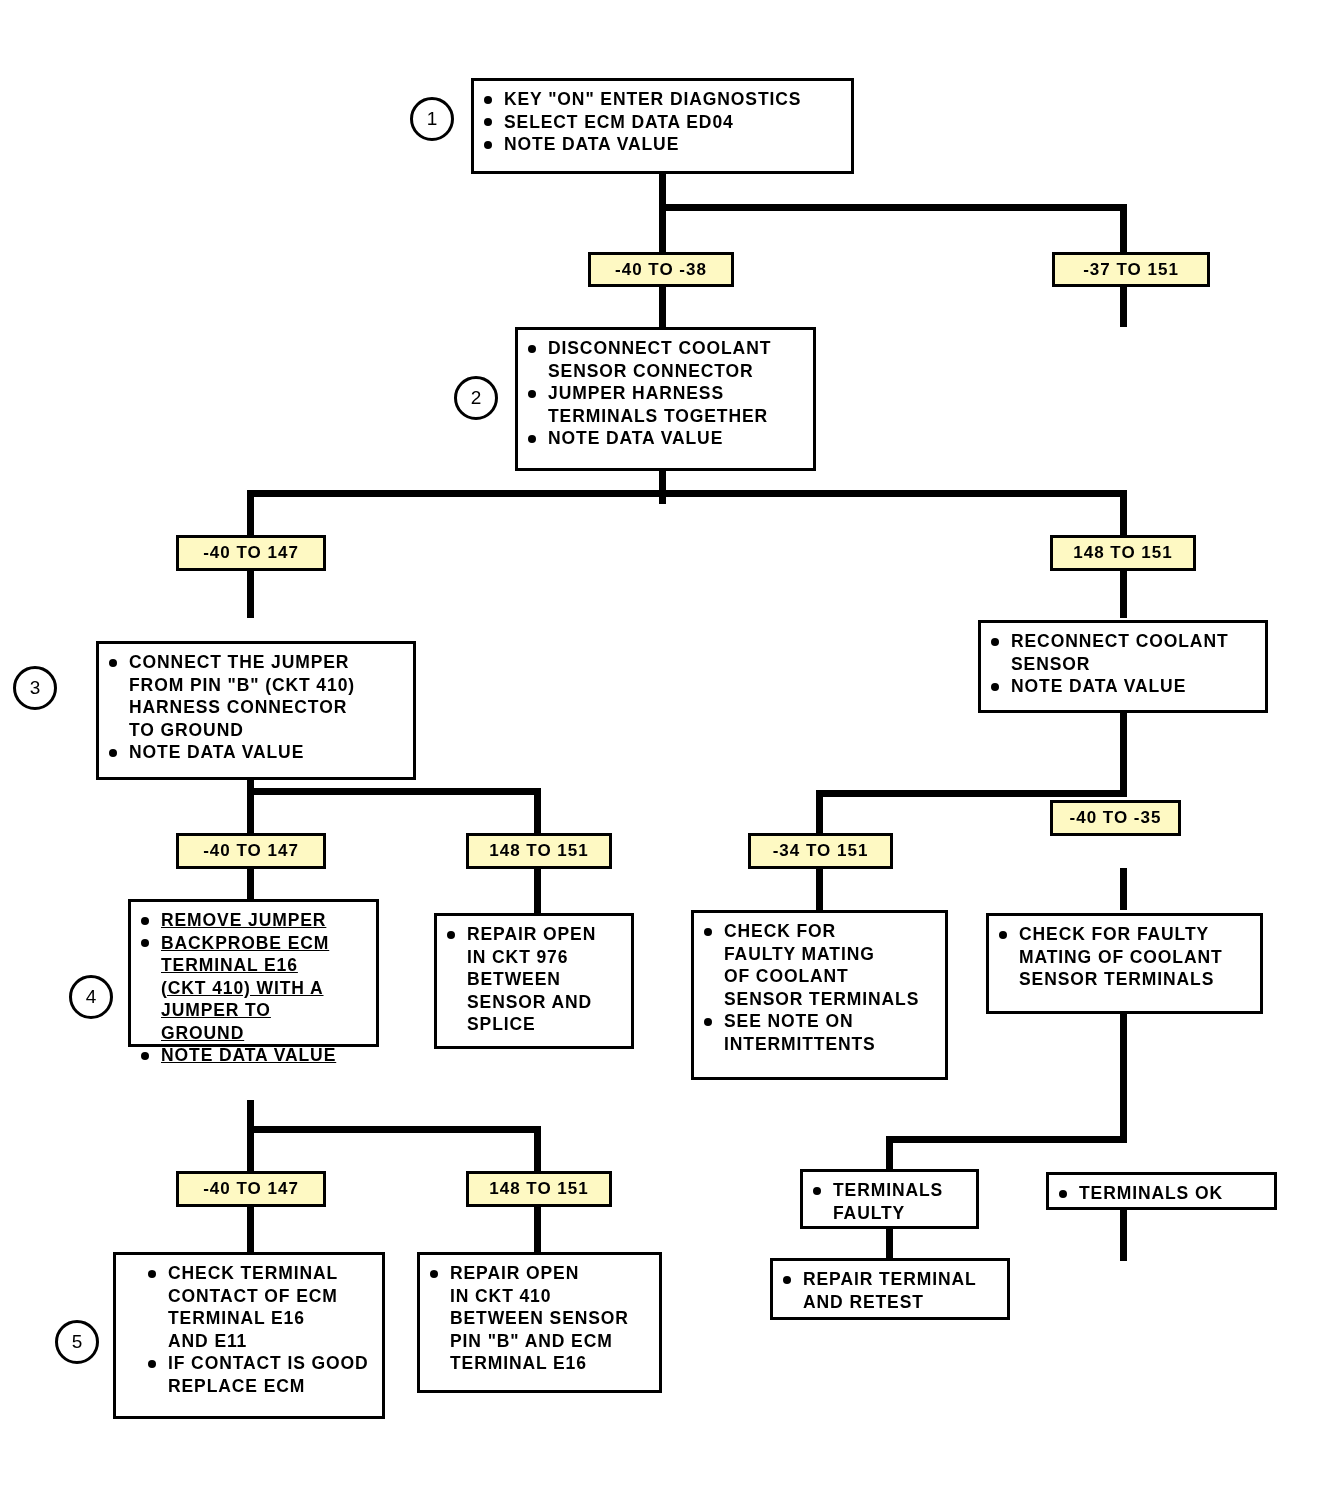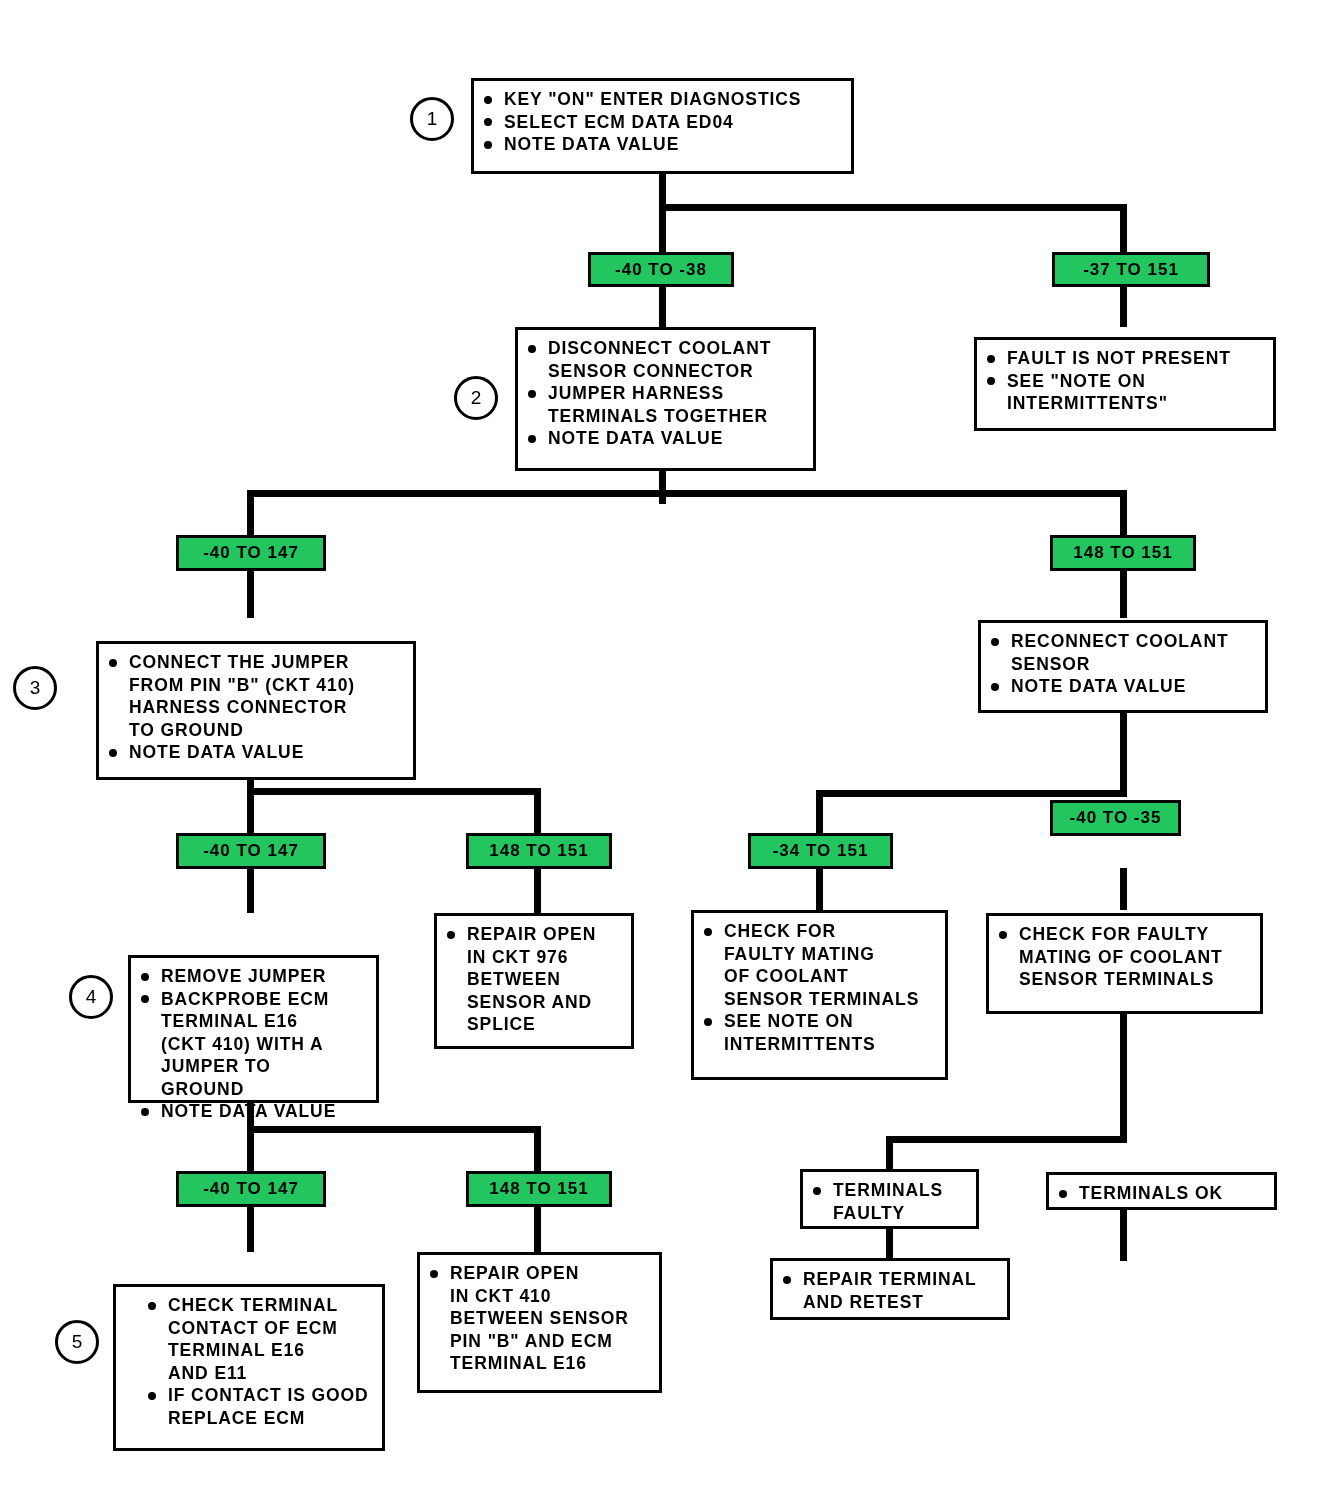--- a/index.html
+++ b/index.html
@@ -44,21 +44,21 @@
     width:8px;height:8px;
     border-radius:50%;
     background:#000000;
   }
 
   
   .rangebox{
     position:absolute;
     box-sizing:border-box;
     border:3px solid #000000;
-    background:#22c55e;
+    background:#fef9c3;
     display:flex;align-items:center;justify-content:center;
     z-index:6;
   }
   .rangetext{
     font-size:17px;
     font-weight:bold;
     letter-spacing:1px;
     color:#000000;
     white-space:nowrap;
     font-family:"Liberation Sans", sans-serif;
@@ -167,27 +167,20 @@
   <div class="box" style="left:515px;top:327px;width:301px;height:144px;">
     <ul class="blist">
       <li class="bitem">DISCONNECT COOLANT
 SENSOR CONNECTOR</li>
       <li class="bitem">JUMPER HARNESS
 TERMINALS TOGETHER</li>
       <li class="bitem">NOTE DATA VALUE</li>
     </ul>
   </div>
 
-  <div class="box" style="left:974px;top:337px;width:302px;height:94px;">
-    <ul class="blist">
-      <li class="bitem">FAULT IS NOT PRESENT</li>
-      <li class="bitem">SEE "NOTE ON
-INTERMITTENTS"</li>
-    </ul>
-  </div>
 
   <div class="rangebox" style="left:176px;top:535px;width:150px;height:36px;">
     <span class="rangetext">-40 TO 147</span>
   </div>
   <div class="rangebox" style="left:1050px;top:535px;width:146px;height:36px;">
     <span class="rangetext">148 TO 151</span>
   </div>
 
   <div class="box" style="left:96px;top:618px;width:320px;height:139px;margin-top:23px;">
     <ul class="blist">
@@ -213,21 +206,21 @@
   <div class="rangebox" style="left:466px;top:833px;width:146px;height:36px;">
     <span class="rangetext">148 TO 151</span>
   </div>
   <div class="rangebox" style="left:748px;top:833px;width:145px;height:36px;">
     <span class="rangetext">-34 TO 151</span>
   </div>
   <div class="rangebox" style="left:1050px;top:800px;width:131px;height:36px;">
     <span class="rangetext">-40 TO -35</span>
   </div>
 
-  <div class="box" style="left:128px;top:955px;width:251px;height:148px;">
+  <div class="box" style="left:128px;top:899px;width:251px;height:148px;text-decoration:underline;">
     <ul class="blist">
       <li class="bitem">REMOVE JUMPER</li>
       <li class="bitem">BACKPROBE ECM
 TERMINAL E16
 (CKT 410) WITH A
 JUMPER TO
 GROUND</li>
       <li class="bitem">NOTE DATA VALUE</li>
     </ul>
   </div>
@@ -274,21 +267,21 @@
 FAULTY</li>
     </ul>
   </div>
 
   <div class="box" style="left:1046px;top:1172px;width:231px;height:38px;">
     <ul class="blist">
       <li class="bitem">TERMINALS OK</li>
     </ul>
   </div>
 
-  <div class="box" style="left:113px;top:1284px;width:272px;height:167px;padding-left:30px;">
+  <div class="box" style="left:113px;top:1252px;width:272px;height:167px;padding-left:30px;">
     <ul class="blist">
       <li class="bitem">CHECK TERMINAL
 CONTACT OF ECM
 TERMINAL E16
 AND E11</li>
       <li class="bitem">IF CONTACT IS GOOD
 REPLACE ECM</li>
     </ul>
   </div>
 

